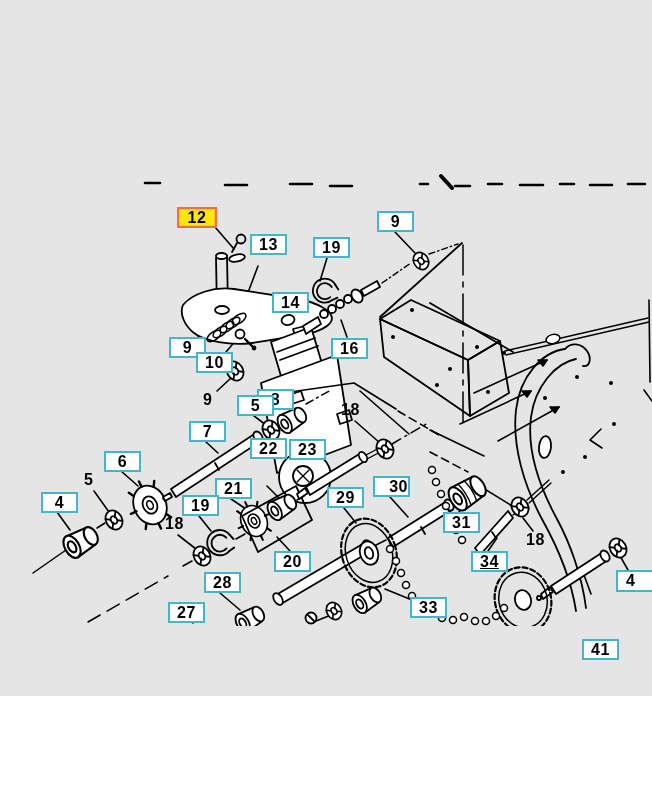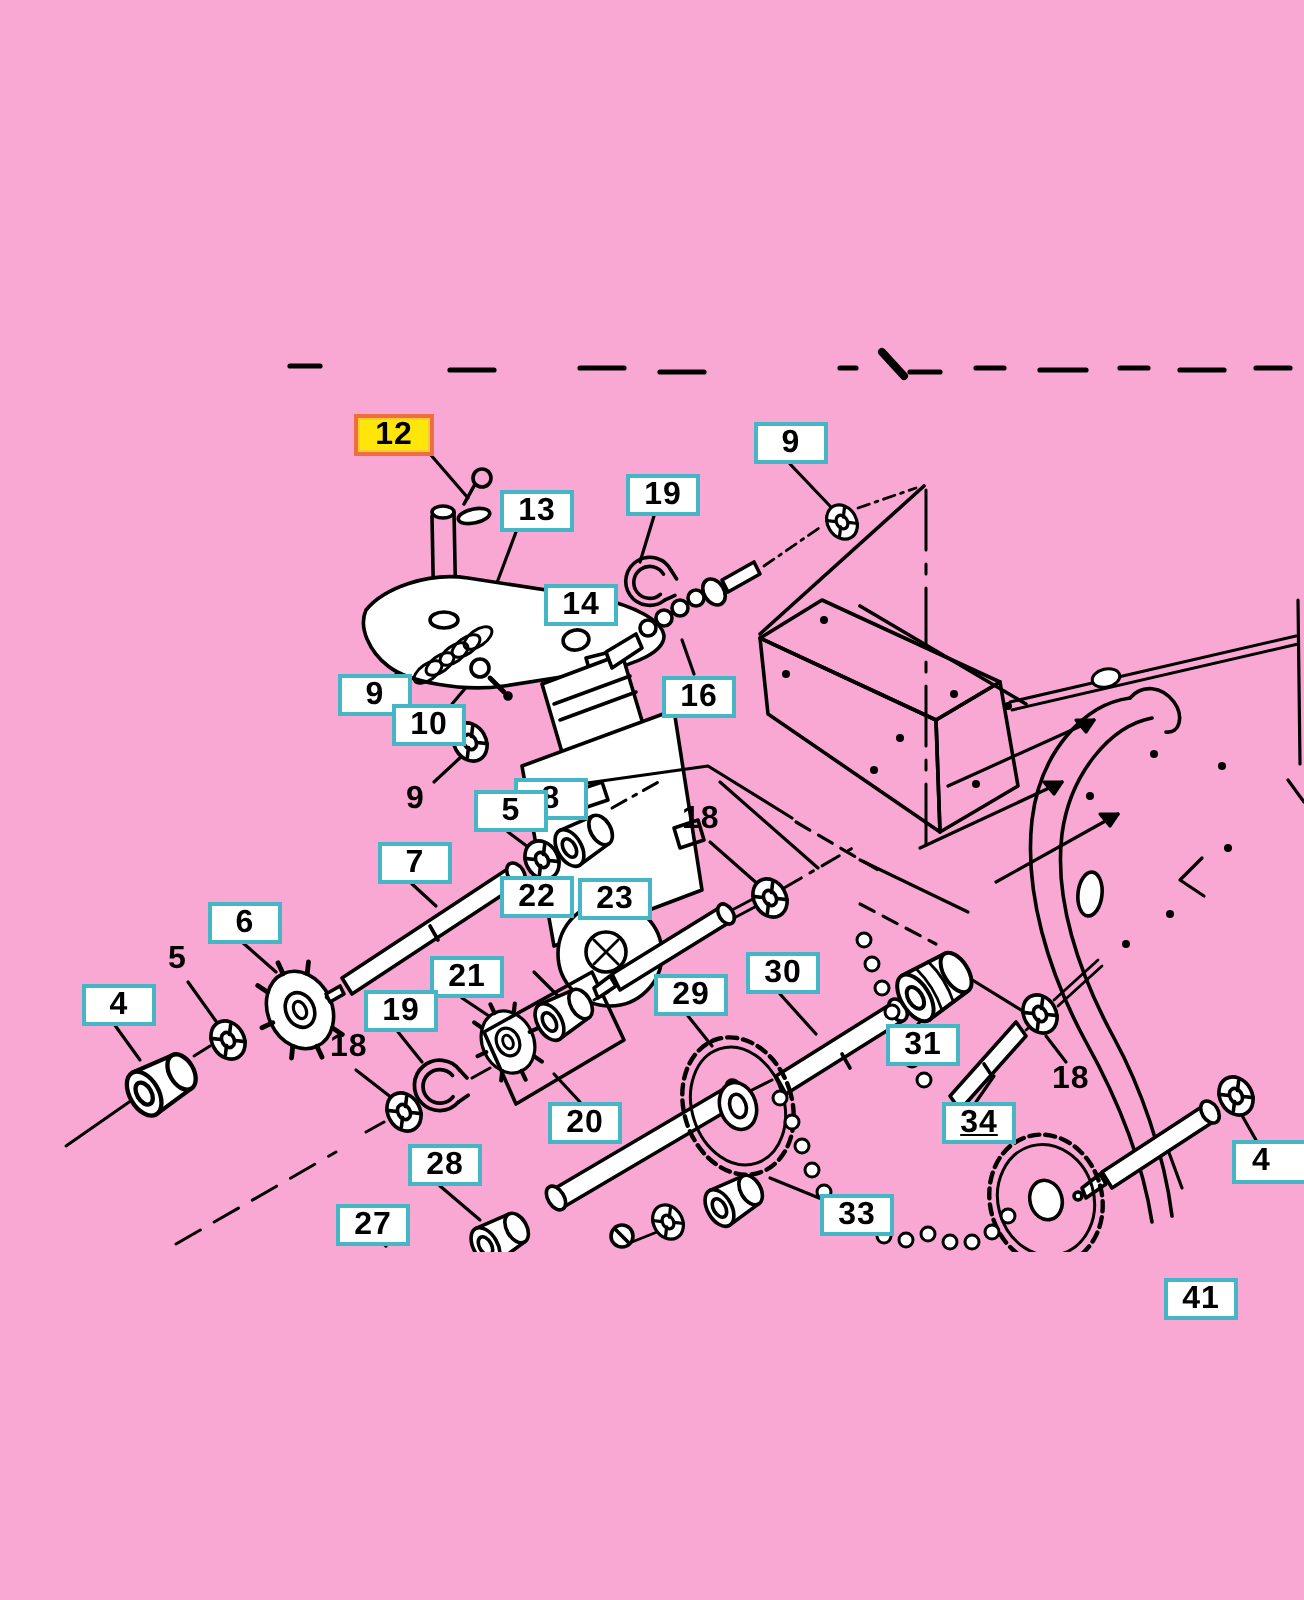--- a/index.html
+++ b/index.html
@@ -1,20 +1,20 @@
 <!DOCTYPE html>
 <html><head>
 <meta charset="utf-8">
 <style>
   html,body{
     margin:0;padding:0;width:652px;height:800px;overflow:hidden;
     background:#ffffff;
     font-family:"Liberation Sans",sans-serif;
   }
-  #canvas{position:relative;width:652px;height:800px;background:#f9a8d4;}
+  #canvas{position:relative;width:652px;height:696px;background:#e5e5e5;}
   #artwork{position:absolute;left:0;top:0;}
   .lbl{
     position:absolute;box-sizing:border-box;
     font:700 16px/17px "Liberation Sans",sans-serif;
     color:#000;letter-spacing:.5px;text-align:center;
     white-space:nowrap;
   }
   .lbl.boxed{
     width:37px;height:21px;border:2px solid #45b6c6;background:#fff;
   }
@@ -343,35 +343,35 @@
       </g>
       <use href="#washer" transform="translate(334,611) rotate(-30) scale(0.9)"></use>
 
     </g>
   </svg>
 
   <div id="labels">
       <div class="lbl highlighted" style="left: 177px; top: 207px;">12</div>
       <div class="lbl boxed" style="left: 377px; top: 211px;">9</div>
       <div class="lbl boxed" style="left: 313px; top: 237px;">19</div>
-      <div class="lbl boxed" style="left: 250px; top: 245px; text-align: center;">13</div>
+      <div class="lbl boxed" style="left: 250px; top: 234px; text-align: center;">13</div>
       <div class="lbl boxed" style="left: 272px; top: 292px;">14</div>
       <div class="lbl boxed" style="left: 169px; top: 337px;">9</div>
       <div class="lbl boxed" style="left: 331px; top: 338px;">16</div>
       <div class="lbl boxed" style="left: 196px; top: 352px;">10</div>
       <div class="lbl boxed" style="left: 257px; top: 389px;">8</div>
       <div class="lbl plain" style="left: 203px; top: 391px;">9</div>
       <div class="lbl boxed" style="left: 237px; top: 395px;">5</div>
       <div class="lbl plain" style="left: 341px; top: 401px;">18</div>
       <div class="lbl boxed" style="left: 189px; top: 421px;">7</div>
       <div class="lbl boxed" style="left: 289px; top: 439px;">23</div>
       <div class="lbl boxed" style="left: 104px; top: 451px;">6</div>
       <div class="lbl boxed" style="left: 250px; top: 438px;">22</div>
       <div class="lbl plain" style="left: 84px; top: 471px;">5</div>
-      <div class="lbl boxed" style="left: 373px; top: 476px;">30</div>
+      <div class="lbl boxed" style="left: 373px; top: 476px; text-align: right;">30</div>
       <div class="lbl boxed" style="left: 215px; top: 478px;">21</div>
       <div class="lbl boxed" style="left: 327px; top: 487px;">29</div>
       <div class="lbl boxed" style="left: 41px; top: 492px;">4</div>
       <div class="lbl boxed" style="left: 182px; top: 495px;">19</div>
       <div class="lbl boxed" style="left: 443px; top: 512px;">31</div>
       <div class="lbl plain" style="left: 165px; top: 515px;">18</div>
       <div class="lbl plain" style="left: 526px; top: 531px;">18</div>
       <div class="lbl boxed" style="left: 274px; top: 551px;">20</div>
       <div class="lbl boxed" style="left: 471px; top: 551px; text-decoration: underline;">34</div>
       <div class="lbl boxed-cut" style="left: 616px; top: 570px;">4</div>

